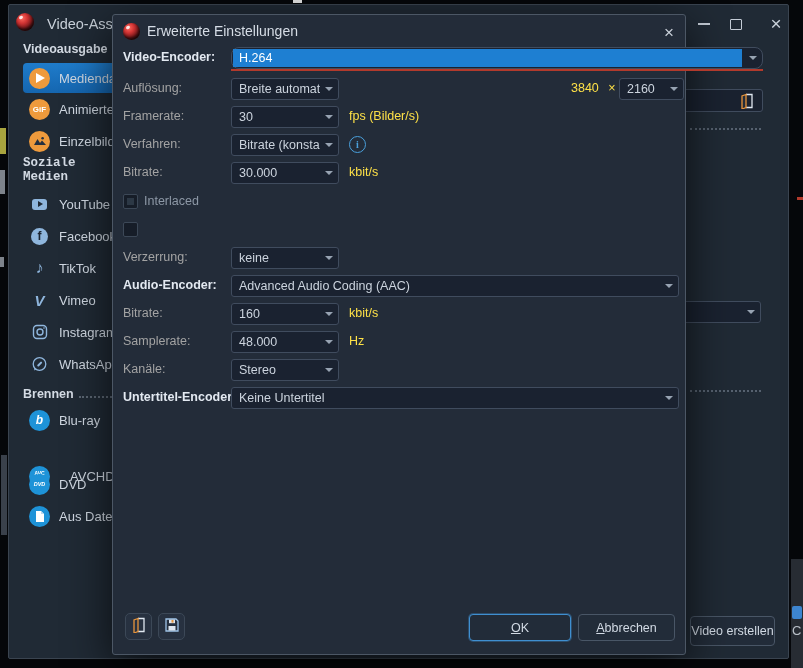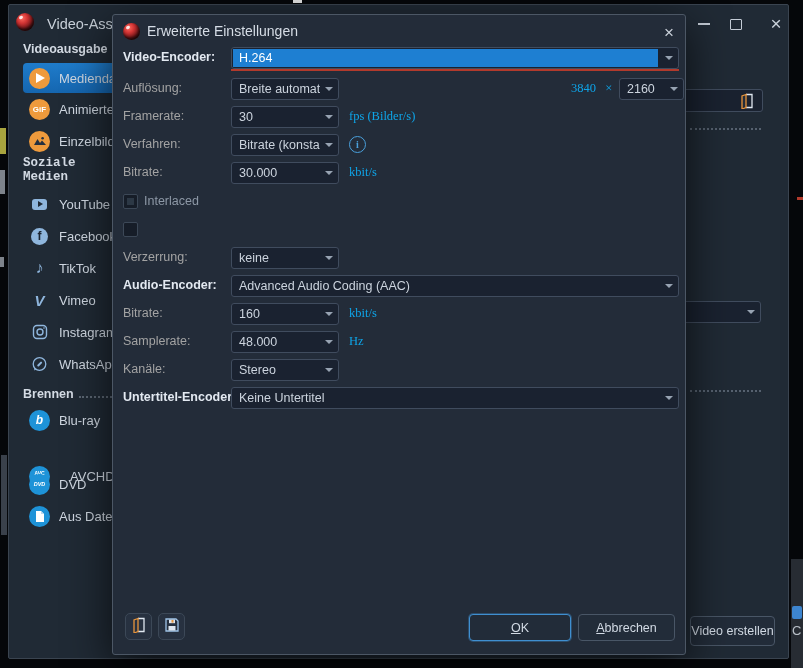--- a/index.html
+++ b/index.html
@@ -59,22 +59,22 @@
 
   
   .dialog{position:absolute;left:112px;top:14px;width:574px;height:641px;background:#232c39;
           border:1px solid #4c5765;border-radius:3px;box-shadow:0 12px 45px rgba(0,0,0,.7);
           box-sizing:border-box;z-index:10;}
   .dlg-title{position:absolute;left:34px;top:8px;font-size:14px;color:#d6dde6;}
   .dlg-close{position:absolute;left:542px;top:5px;width:28px;height:26px;display:flex;align-items:center;
              justify-content:center;font-size:17px;color:#c9d0d9;}
   .dlabel{position:absolute;left:10px;font-size:12.5px;color:#a3a3a3;white-space:nowrap;}
   .dlabel.b{color:#e3e9f1;font-weight:bold;}
-  .suffix{position:absolute;font-size:12.5px;color:#0ea5e9;white-space:nowrap;font-family:Liberation Serif, serif;}
-  .ve{left:118px;top:32px;width:448px;}
+  .suffix{position:absolute;font-size:12.5px;color:#fde047;white-space:nowrap;}
+  .ve{left:118px;top:32px;width:532px;border-radius:8px;}
   .ve .sel{position:absolute;left:1px;top:1px;bottom:1px;right:20px;background:#1e7fd2;display:flex;
            align-items:center;padding-left:6px;font-size:12.5px;color:#fff;}
   .ve .redline{position:absolute;left:-1px;right:-1px;bottom:-3px;height:2px;background:#b23a2c;}
   .cb{position:absolute;width:13px;height:13px;background:#161d28;border:1px solid #3c4857;border-radius:2px;box-sizing:content-box;}
   .cb.ind::after{content:"";position:absolute;inset:3px;background:#2c3845;}
   .cblabel{position:absolute;font-size:12.5px;color:#8d98a6;white-space:nowrap;}
   .info{position:absolute;width:15px;height:15px;border:1.5px solid #4aa0dc;border-radius:50%;color:#4aa0dc;
         display:flex;align-items:center;justify-content:center;font-size:10px;font-weight:bold;font-family:"Liberation Serif",serif;}
   .tool-btn{position:absolute;width:27px;height:27px;background:#273140;border:1px solid #3c4857;border-radius:5px;
             display:flex;align-items:center;justify-content:center;box-sizing:border-box;}

